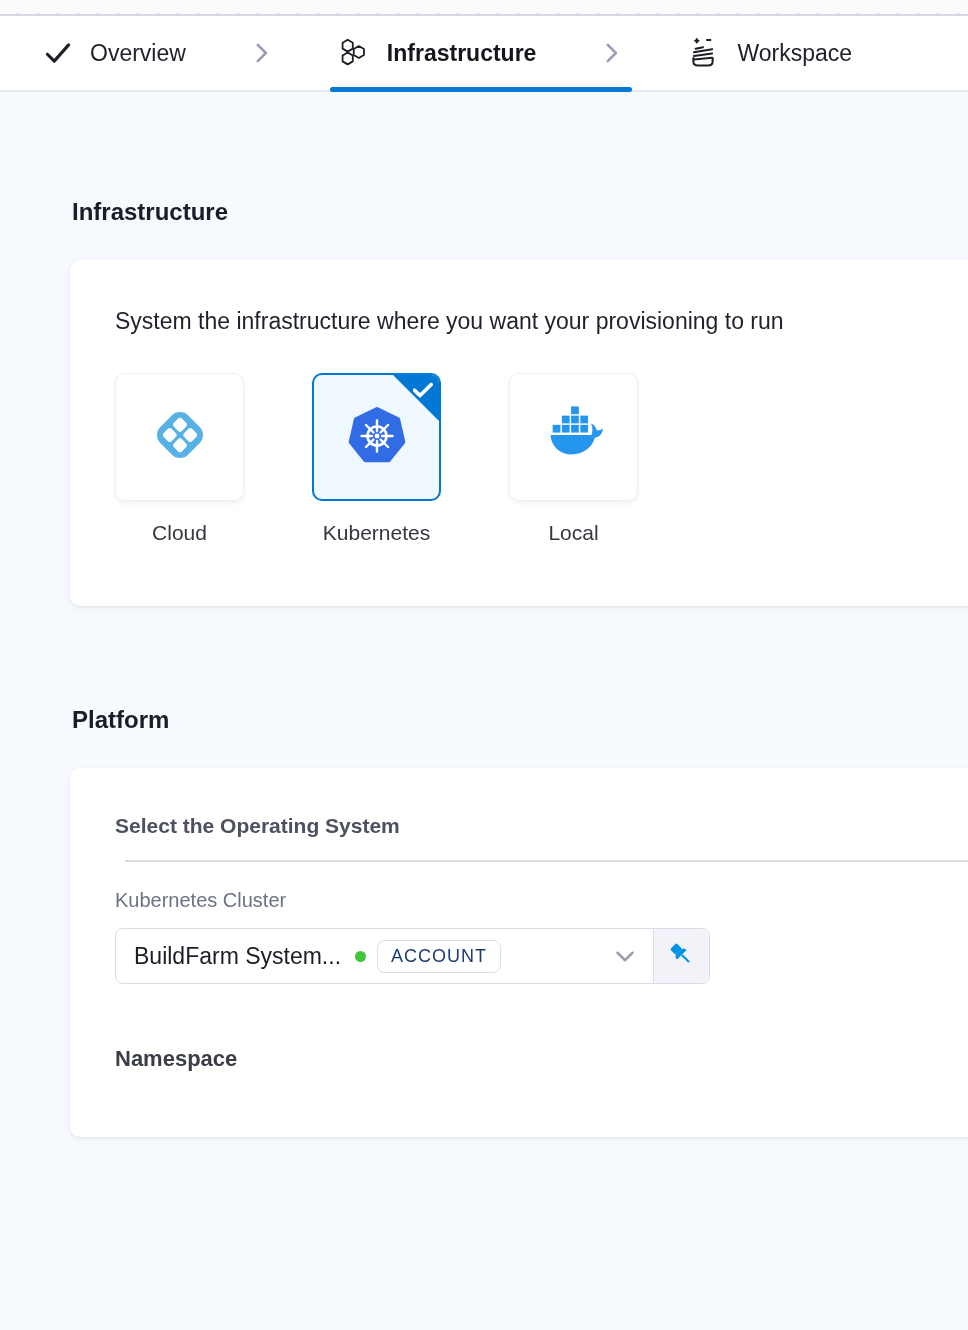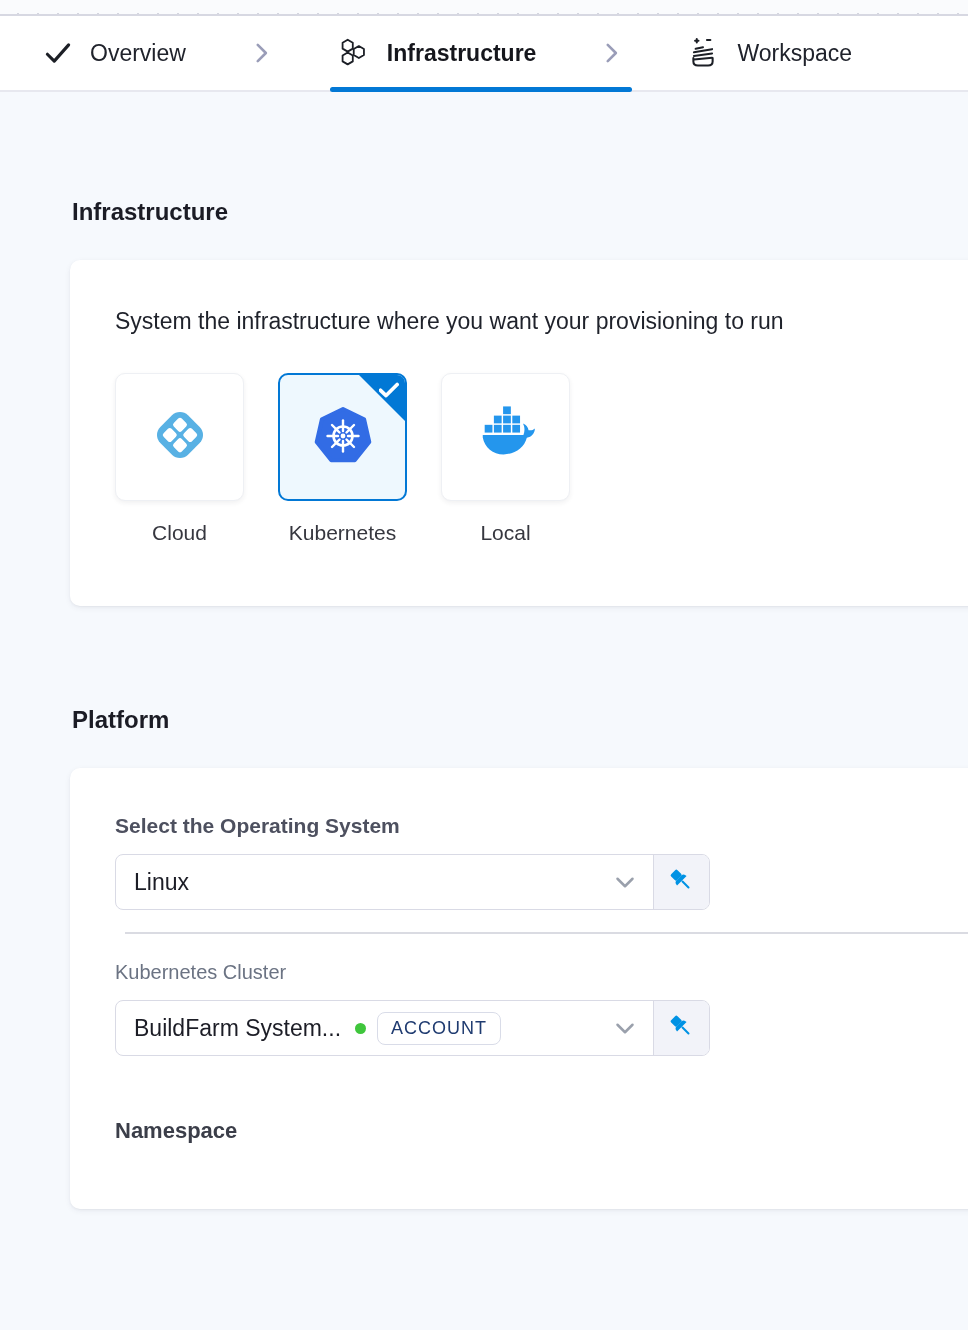--- a/index.html
+++ b/index.html
@@ -54,21 +54,21 @@
     border-radius:10px;
     box-shadow:0 2px 6px rgba(40,41,61,.06), 0 1px 2px rgba(96,97,112,.08);
     width:940px;
     margin-left:70px;
     margin-top:34px;
   }
   .card-infra { padding:48px 45px 61px 45px; }
   .card-platform { padding:46px 45px 65px 45px; }
   .instruction { font-size:23px; color:#1f222b; }
   
-  .tiles { display:flex; gap:34px; margin-top:38px; }
+  .tiles { display:flex; gap:68px; margin-top:38px; }
   .tile-wrap { width:129px; display:flex; flex-direction:column; align-items:center; }
   .tile {
     position:relative;
     width:129px; height:128px;
     background:#ffffff;
     border:1px solid #eef0f4;
     border-radius:10px;
     box-shadow:0 2px 5px rgba(40,41,61,.07);
     display:flex; align-items:center; justify-content:center;
     cursor:pointer;
@@ -270,41 +270,20 @@
     </div>
 
   </div>
 </div>
 
 <h2 class="section-heading" id="platform-heading">Platform</h2>
 
 <div class="card card-platform">
 
   <div class="field-label">Select the Operating System</div>
-  <div class="field-group">
-    <div class="field-main">
-      <span class="field-value">Linux</span>
-      <span class="dd-chevron">
-        <svg width="20" height="13" viewBox="0 0 16 10" fill="none">
-            <polyline points="2,2 8,8 14,2" stroke="#9aa0ac" stroke-width="2" stroke-linecap="round" stroke-linejoin="round"></polyline>
-          </svg>
-      </span>
-    </div>
-    <div class="pin-btn">
-      <span>
-        <svg width="27" height="27" viewBox="0 0 24 24" fill="#0092e4">
-          <g transform="rotate(-45 12 12)">
-            <rect x="8" y="1.5" width="8" height="7.5" rx="1.5"></rect>
-            <path d="M6.3 11.2 C6.3 9.9 7.4 8.8 8.7 8.8 L15.3 8.8 C16.6 8.8 17.7 9.9 17.7 11.2 L18 12.4 L6 12.4 Z"></path>
-            <rect x="11.1" y="12.4" width="1.8" height="9.3" rx="0.9"></rect>
-          </g>
-        </svg>
-      </span>
-    </div>
-  </div>
 
   <div class="hr-divider"></div>
 
   <div class="field-label light row-gap-lg">Kubernetes Cluster</div>
   <div class="field-group">
     <div class="field-main">
       <span class="field-value">BuildFarm System...</span>
       <span class="status-dot"></span>
       <span class="scope-badge">ACCOUNT</span>
       <span class="dd-chevron">

